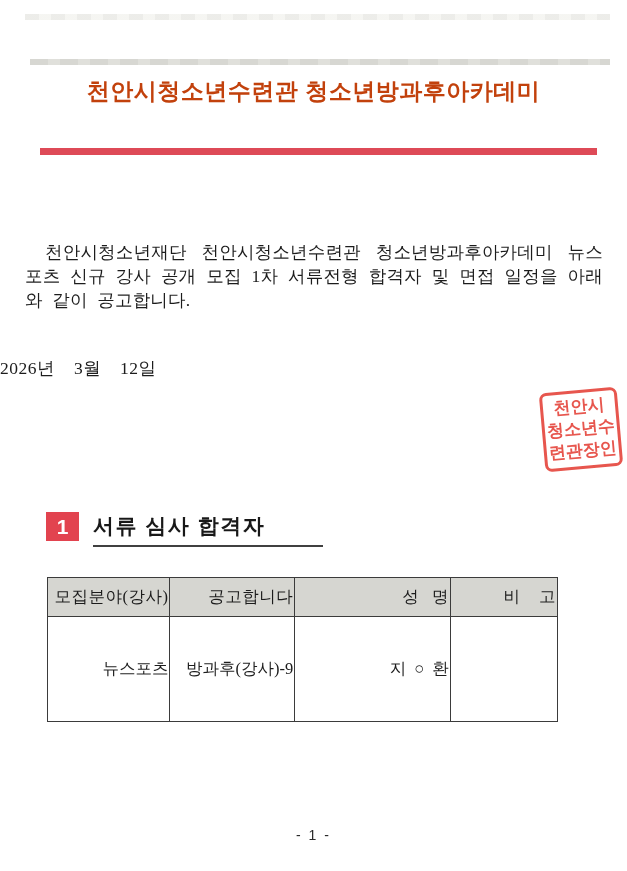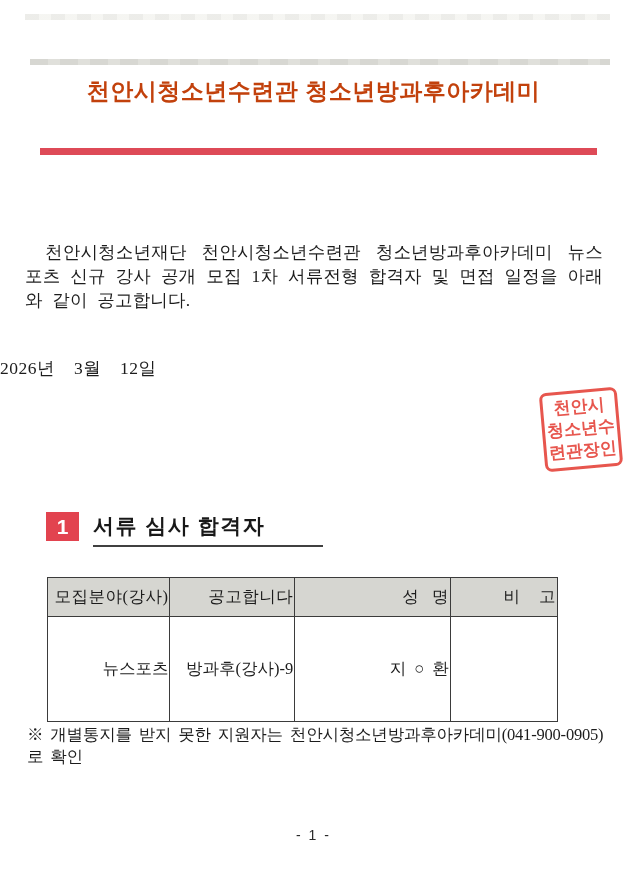--- a/index.html
+++ b/index.html
@@ -168,17 +168,16 @@
     <tbody>
       <tr>
         <td>뉴스포츠</td>
         <td>방과후(강사)-9</td>
         <td>지 ○ 환</td>
         <td></td>
       </tr>
     </tbody>
   </table>
 
-  <div class="footnote">※ 개별통지를 받지 못한 지원자는 천안시청소년방과후아카데미(041-900-0905)로 확인</div>
 
   <div class="page-number">- 1 -</div>
 
 </div>
 
 </body></html>

